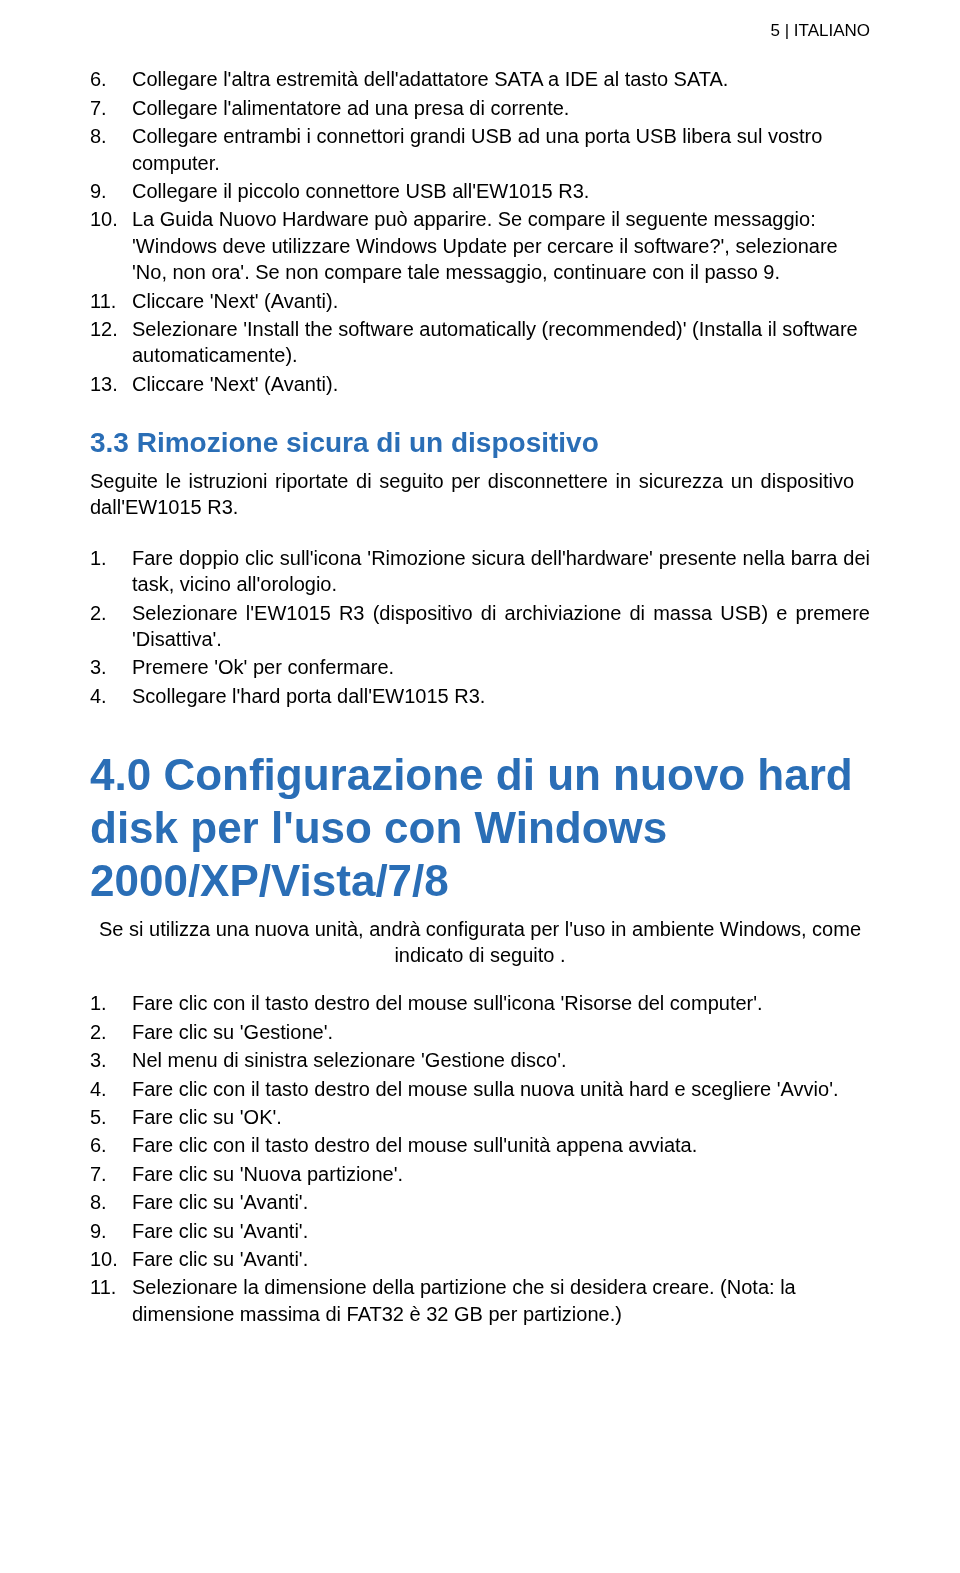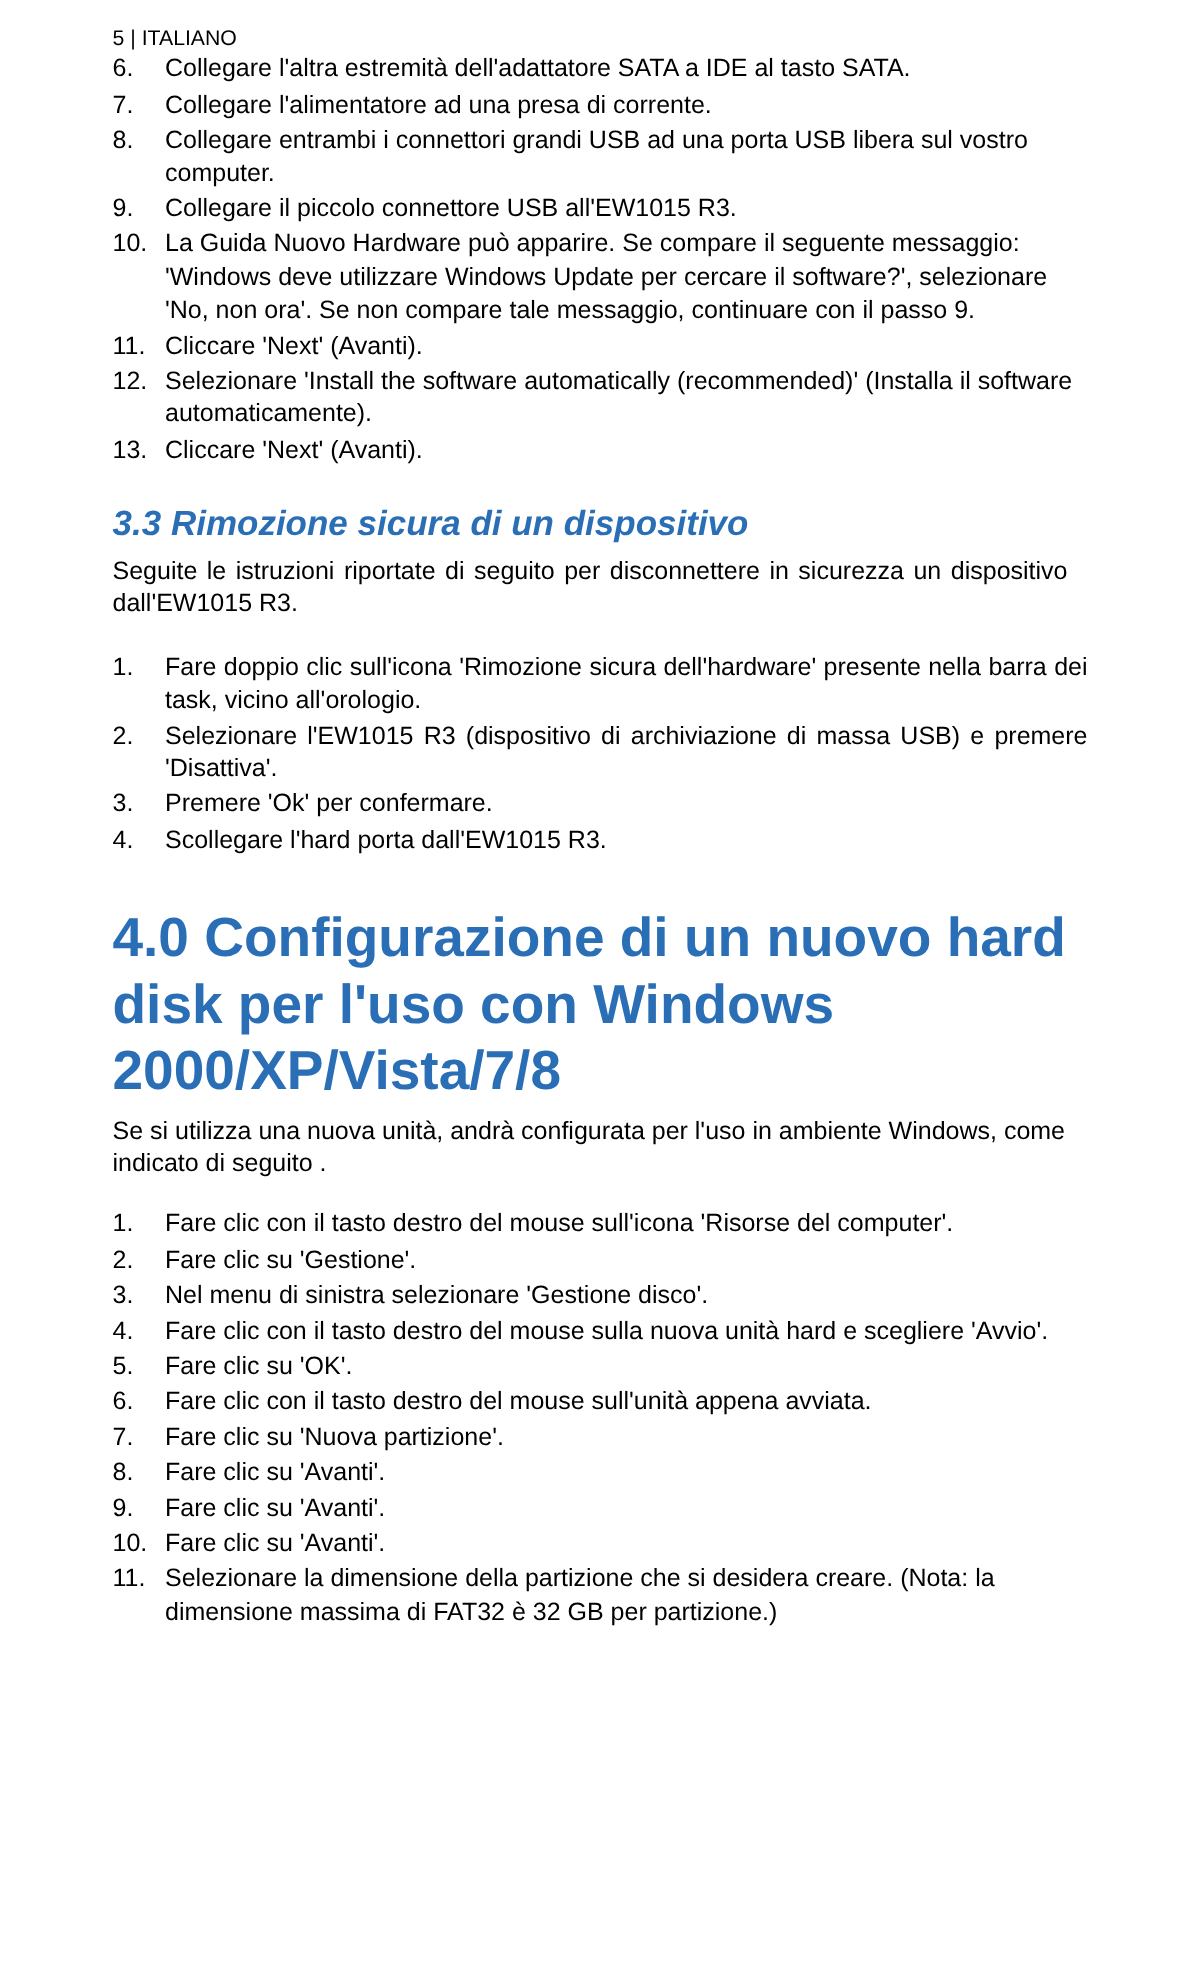--- a/index.html
+++ b/index.html
@@ -13,22 +13,23 @@
     line-height: 1.32;
   }
   .page {
     box-sizing: border-box;
     width: 960px;
     min-height: 1573px;
     padding: 20px 90px 60px 90px;
     position: relative;
   }
   .hdr {
-    text-align: left;
+    text-align: right;
     font-size: 17px;
+    margin-bottom: 24px;
   }
   ol.steps {
     list-style: none;
     padding: 0;
     margin: 0 0 28px 0;
   }
   ol.steps li {
     display: flex;
     margin: 0 0 2px 0;
   }
@@ -40,38 +41,38 @@
     flex: 1 1 auto;
   }
   ol.steps.wide li .num {
     flex: 0 0 42px;
   }
   ol.steps.justify li .txt {
     text-align: justify;
   }
   h2.section {
     color: #2a6eb6;
-    font-style: italic;
     font-weight: bold;
     font-size: 28px;
     margin: 8px 0 6px 0;
   }
   h1.chapter {
     color: #2a6eb6;
     font-weight: bold;
     font-size: 44px;
     margin: 40px 0 8px 0;
     line-height: 1.2;
   }
   p.intro {
     margin: 0 16px 24px 0;
     text-align: justify;
   }
   p.intro2 {
     margin: 0 0 22px 0;
+    text-align: center;
   }
 </style>
 </head>
 <body>
 
 <div class="page">
 
   <div class="hdr">5 | ITALIANO</div>
 
   <ol class="steps">

